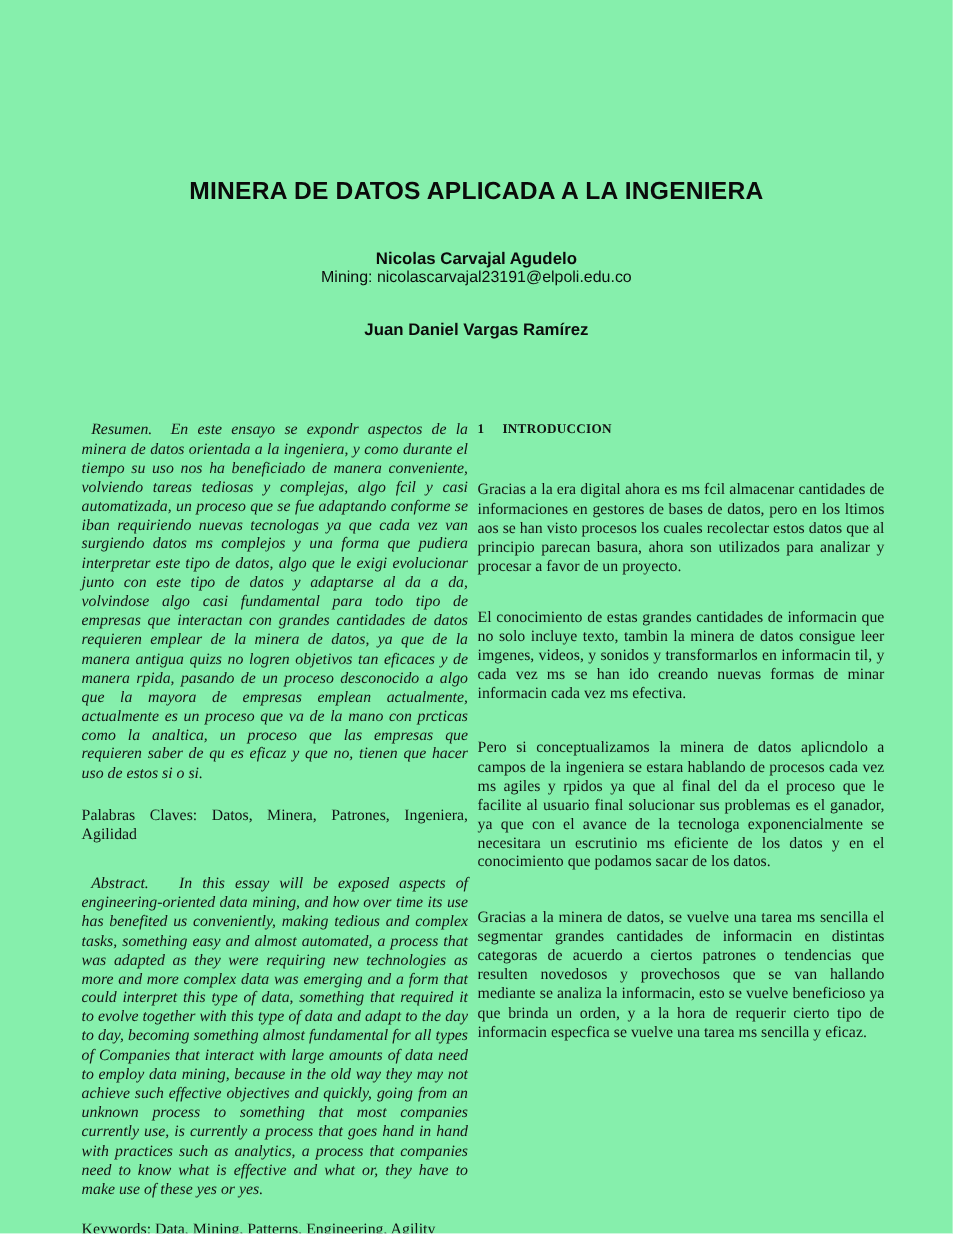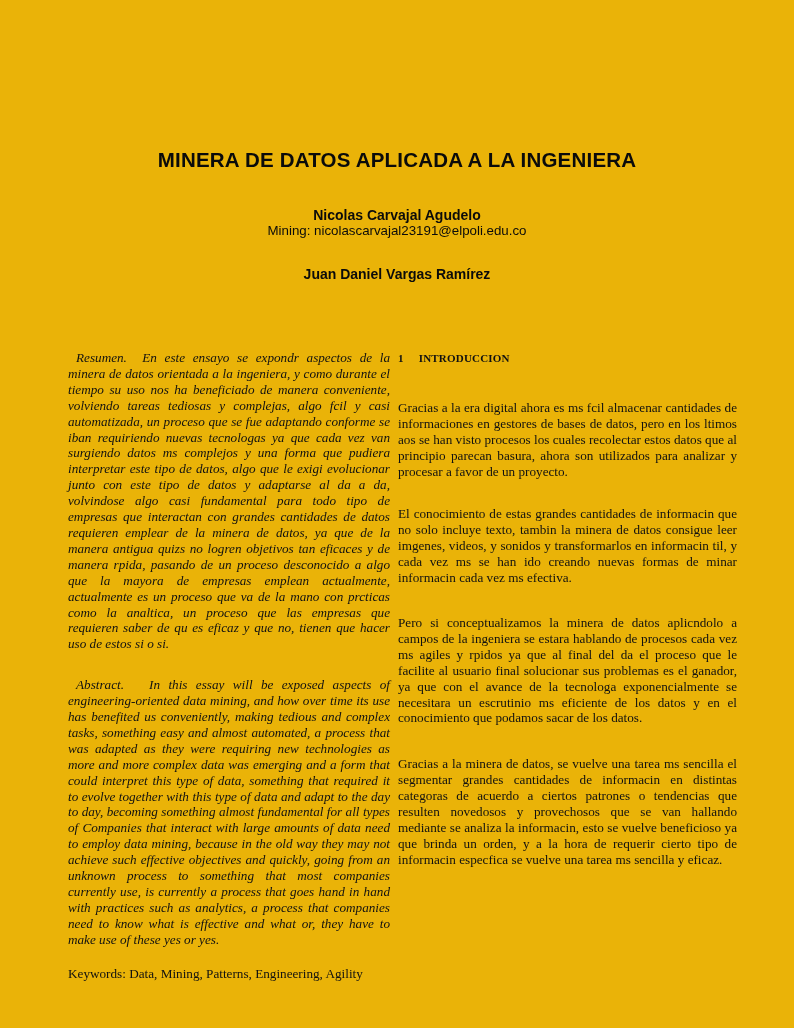--- a/index.html
+++ b/index.html
@@ -4,21 +4,21 @@
 <style>
   html, body {
     margin: 0;
     padding: 0;
     background: #ffffff;
   }
   .page {
     position: relative;
     width: 794px;
     height: 1028px;
-    background: #eab308;
+    background: #86efac;
     color: #111111;
     overflow: hidden;
     font-family: "Liberation Serif", "DejaVu Serif", serif;
   }
   
   .title {
     position: absolute;
     top: 148px;
     left: 0;
     width: 100%;
@@ -98,20 +98,21 @@
   <div class="title">MINERA DE DATOS APLICADA A LA INGENIERA</div>
 
   <div class="author-name author1-name">Nicolas Carvajal Agudelo</div>
   <div class="author-email author1-email">Mining: nicolascarvajal23191@elpoli.edu.co</div>
 
   <div class="author-name author2-name">Juan Daniel Vargas Ramírez</div>
 
   <div class="col col-left">
     <p class="abstract-par resumen-par"><span>Resumen.</span>&nbsp;&nbsp;<span>En este ensayo se expondr aspectos de la minera de datos orientada a la ingeniera, y como durante el tiempo su uso nos ha beneficiado de manera conveniente, volviendo tareas tediosas y complejas, algo fcil y casi automatizada, un proceso que se fue adaptando conforme se iban requiriendo nuevas tecnologas ya que cada vez van surgiendo datos ms complejos y una forma que pudiera interpretar este tipo de datos, algo que le exigi evolucionar junto con este tipo de datos y adaptarse al da a da, volvindose algo casi fundamental para todo tipo de empresas que interactan con grandes cantidades de datos requieren emplear de la minera de datos, ya que de la manera antigua quizs no logren objetivos tan eficaces y de manera rpida, pasando de un proceso desconocido a algo que la mayora de empresas emplean actualmente, actualmente es un proceso que va de la mano con prcticas como la analtica, un proceso que las empresas que requieren saber de qu es eficaz y que no, tienen que hacer uso de estos si o si.</span></p>
 
+    <p class="palabras-par">Palabras Claves: Datos, Minera, Patrones, Ingeniera, Agilidad</p>
 
     <p class="abstract-par abstract-en-par"><span>Abstract.</span>&nbsp;&nbsp;&nbsp;<span>In this essay will be exposed aspects of engineering-oriented data mining, and how over time its use has benefited us conveniently, making tedious and complex tasks, something easy and almost automated, a process that was adapted as they were requiring new technologies as more and more complex data was emerging and a form that could interpret this type of data, something that required it to evolve together with this type of data and adapt to the day to day, becoming something almost fundamental for all types of Companies that interact with large amounts of data need to employ data mining, because in the old way they may not achieve such effective objectives and quickly, going from an unknown process to something that most companies currently use, is currently a process that goes hand in hand with practices such as analytics, a process that companies need to know what is effective and what or, they have to make use of these yes or yes.</span></p>
 
     <p class="keywords-par">Keywords: Data, Mining, Patterns, Engineering, Agility</p>
   </div>
 
   <div class="col col-right">
 
     <p class="section-heading h-intro"><span class="sec-num">1</span><span>INTRODUCCION</span></p>
 

